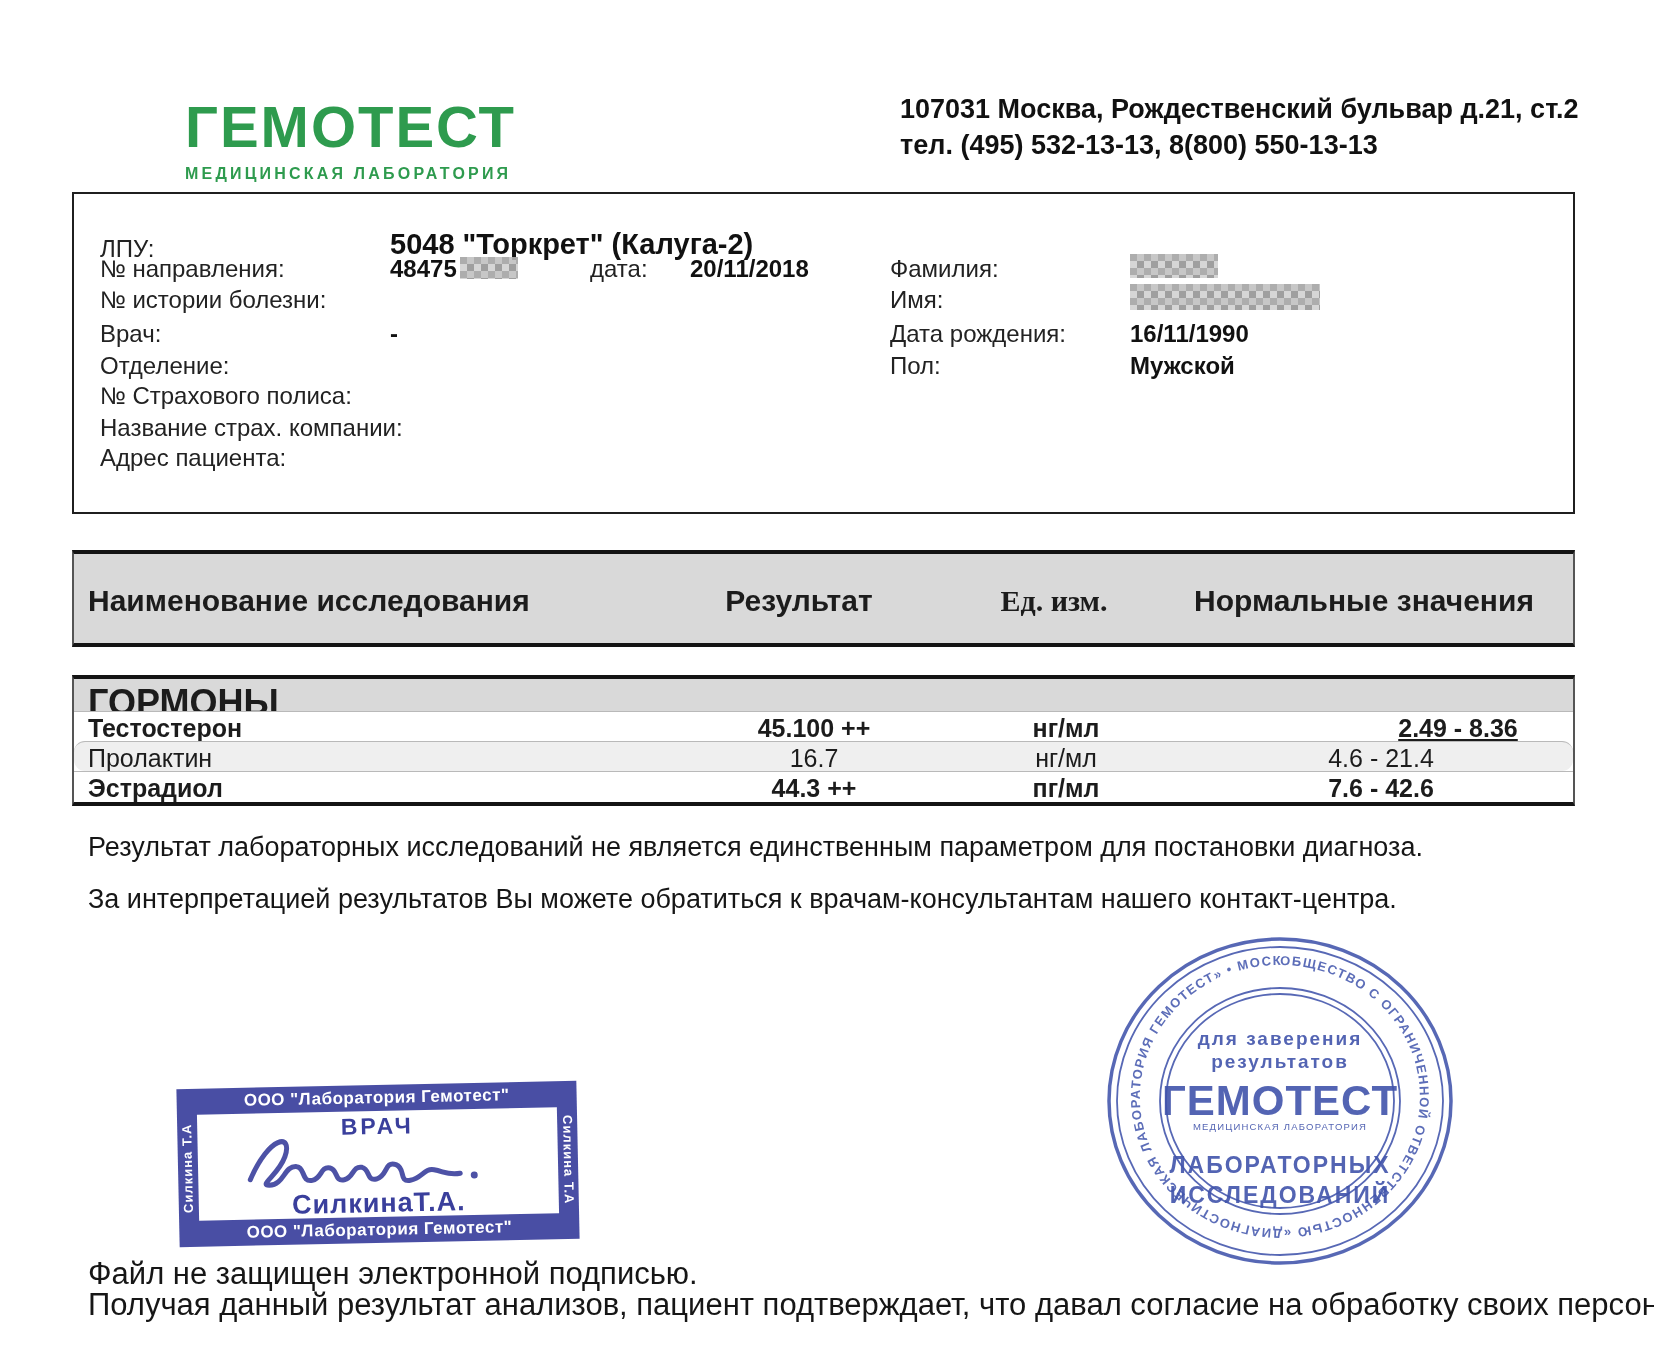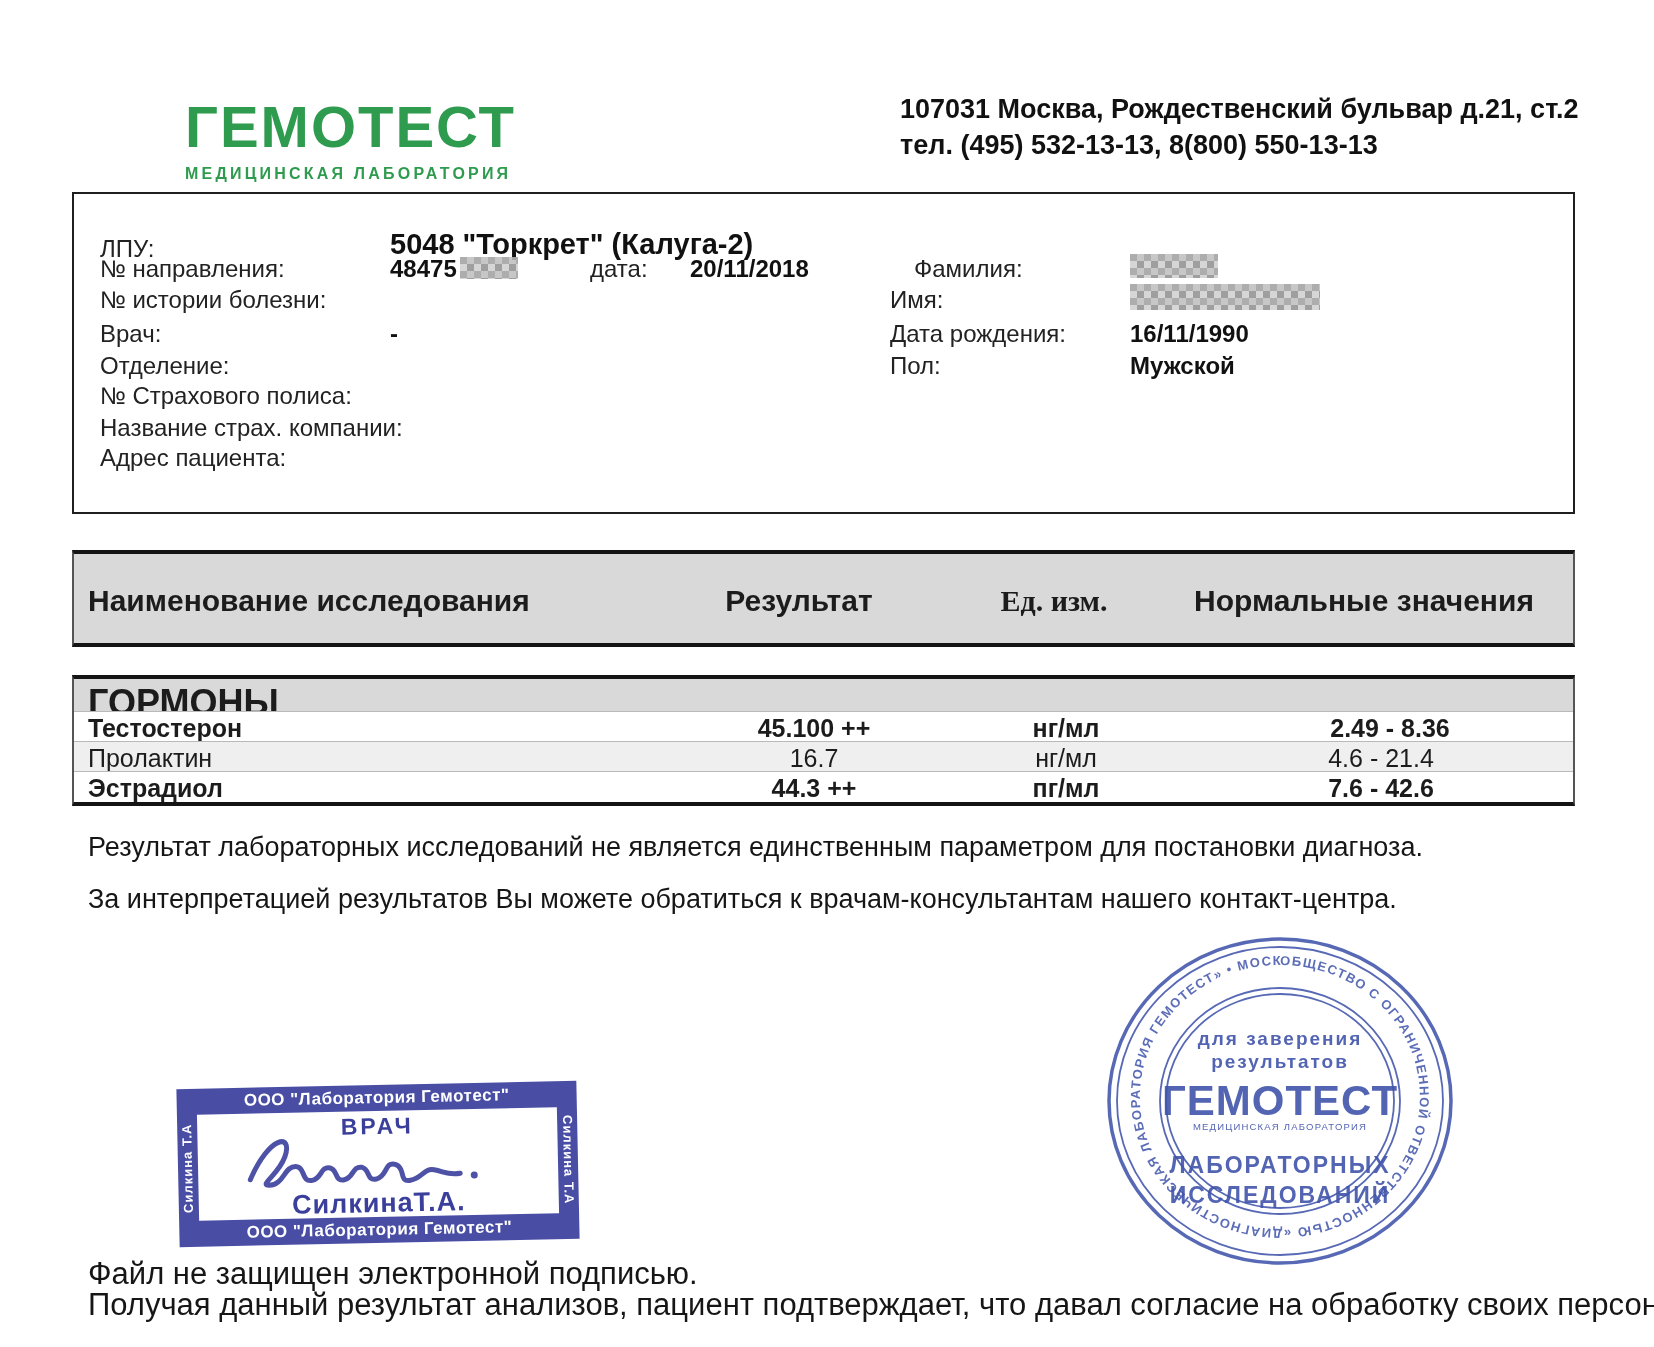--- a/index.html
+++ b/index.html
@@ -37,21 +37,21 @@
   .band span { position:absolute; top:30px; font-size:30px; font-weight:700; white-space:nowrap; }
   .cc { transform:translateX(-50%); }
 
   
   .rtable { left:72px; top:675px; width:1503px;
             border-top:4px solid #141414; border-bottom:4px solid #141414;
             border-left:2px solid #555; border-right:2px solid #555; box-sizing:border-box; }
   .trow { position:relative; height:29px; background:#fff; }
   .trow + .trow { border-top:1px solid #b9b9b9; }
   .trow.section { height:32px; background:#d9d9d9; }
-  .trow.shade { background:#efefef; }
+  .trow.shade { background:#efefef;border-radius:11px; }
   .trow .cell { position:absolute; top:2px; font-size:25px; white-space:nowrap; }
   .trow.section .cell { font-size:36px; font-weight:700; top:3px; }
   .trow.bold .cell { font-weight:700; }
   .cell.name { left:14px; }
 
   .note { position:absolute; left:88px; font-size:27px; color:#161616; white-space:nowrap; }
   .footer-line { position:absolute; left:88px; font-size:31px; color:#161616; white-space:nowrap; }
 
   
   .rect-stamp { left:178px; top:1085px; width:400px; height:158px;
@@ -98,21 +98,21 @@
   <span class="f-label" style="left:26px; top:92px;">№  истории болезни:</span>
 
   <span class="f-label" style="left:26px; top:126px;">Врач:</span>
   <span class="f-value" style="left:316px; top:126px;">-</span>
 
   <span class="f-label" style="left:26px; top:158px;">Отделение:</span>
   <span class="f-label" style="left:26px; top:188px;">№ Страхового полиса:</span>
   <span class="f-label" style="left:26px; top:220px;">Название страх. компании:</span>
   <span class="f-label" style="left:26px; top:250px;">Адрес пациента:</span>
 
-  <span class="f-label" style="left:816px; top:61px;margin-left:24px;">Фамилия:</span>
+  <span class="f-label" style="left:816px; top:61px;">Фамилия:</span>
   <span class="mosaic" style="left:1056px; top:60px; width:88px; height:24px;"></span>
 
   <span class="f-label" style="left:816px; top:92px;">Имя:</span>
   <span class="mosaic" style="left:1056px; top:90px; width:190px; height:26px;"></span>
 
   <span class="f-label" style="left:816px; top:126px;">Дата рождения:</span>
   <span class="f-value" style="left:1056px; top:126px;">16/11/1990</span>
 
   <span class="f-label" style="left:816px; top:158px;">Пол:</span>
   <span class="f-value" style="left:1056px; top:158px;">Мужской</span>
@@ -126,21 +126,21 @@
 </div>
 
 <div class="abs rtable">
   <div class="trow section">
     <span class="cell name">ГОРМОНЫ</span>
   </div>
   <div class="trow bold">
     <span class="cell name">Тестостерон</span>
     <span class="cell cc" style="left:740px;">45.100 ++</span>
     <span class="cell cc" style="left:992px;">нг/мл</span>
-    <span class="cell cc" style="left:1316px;">2.49 - 8.36</span>
+    <span class="cell cc" style="left:1384px;text-decoration:underline;">2.49 - 8.36</span>
   </div>
   <div class="trow shade">
     <span class="cell name">Пролактин</span>
     <span class="cell cc" style="left:740px;">16.7</span>
     <span class="cell cc" style="left:992px;">нг/мл</span>
     <span class="cell cc" style="left:1307px;">4.6 - 21.4</span>
   </div>
   <div class="trow bold" style="height:30px;">
     <span class="cell name">Эстрадиол</span>
     <span class="cell cc" style="left:740px;">44.3 ++</span>

